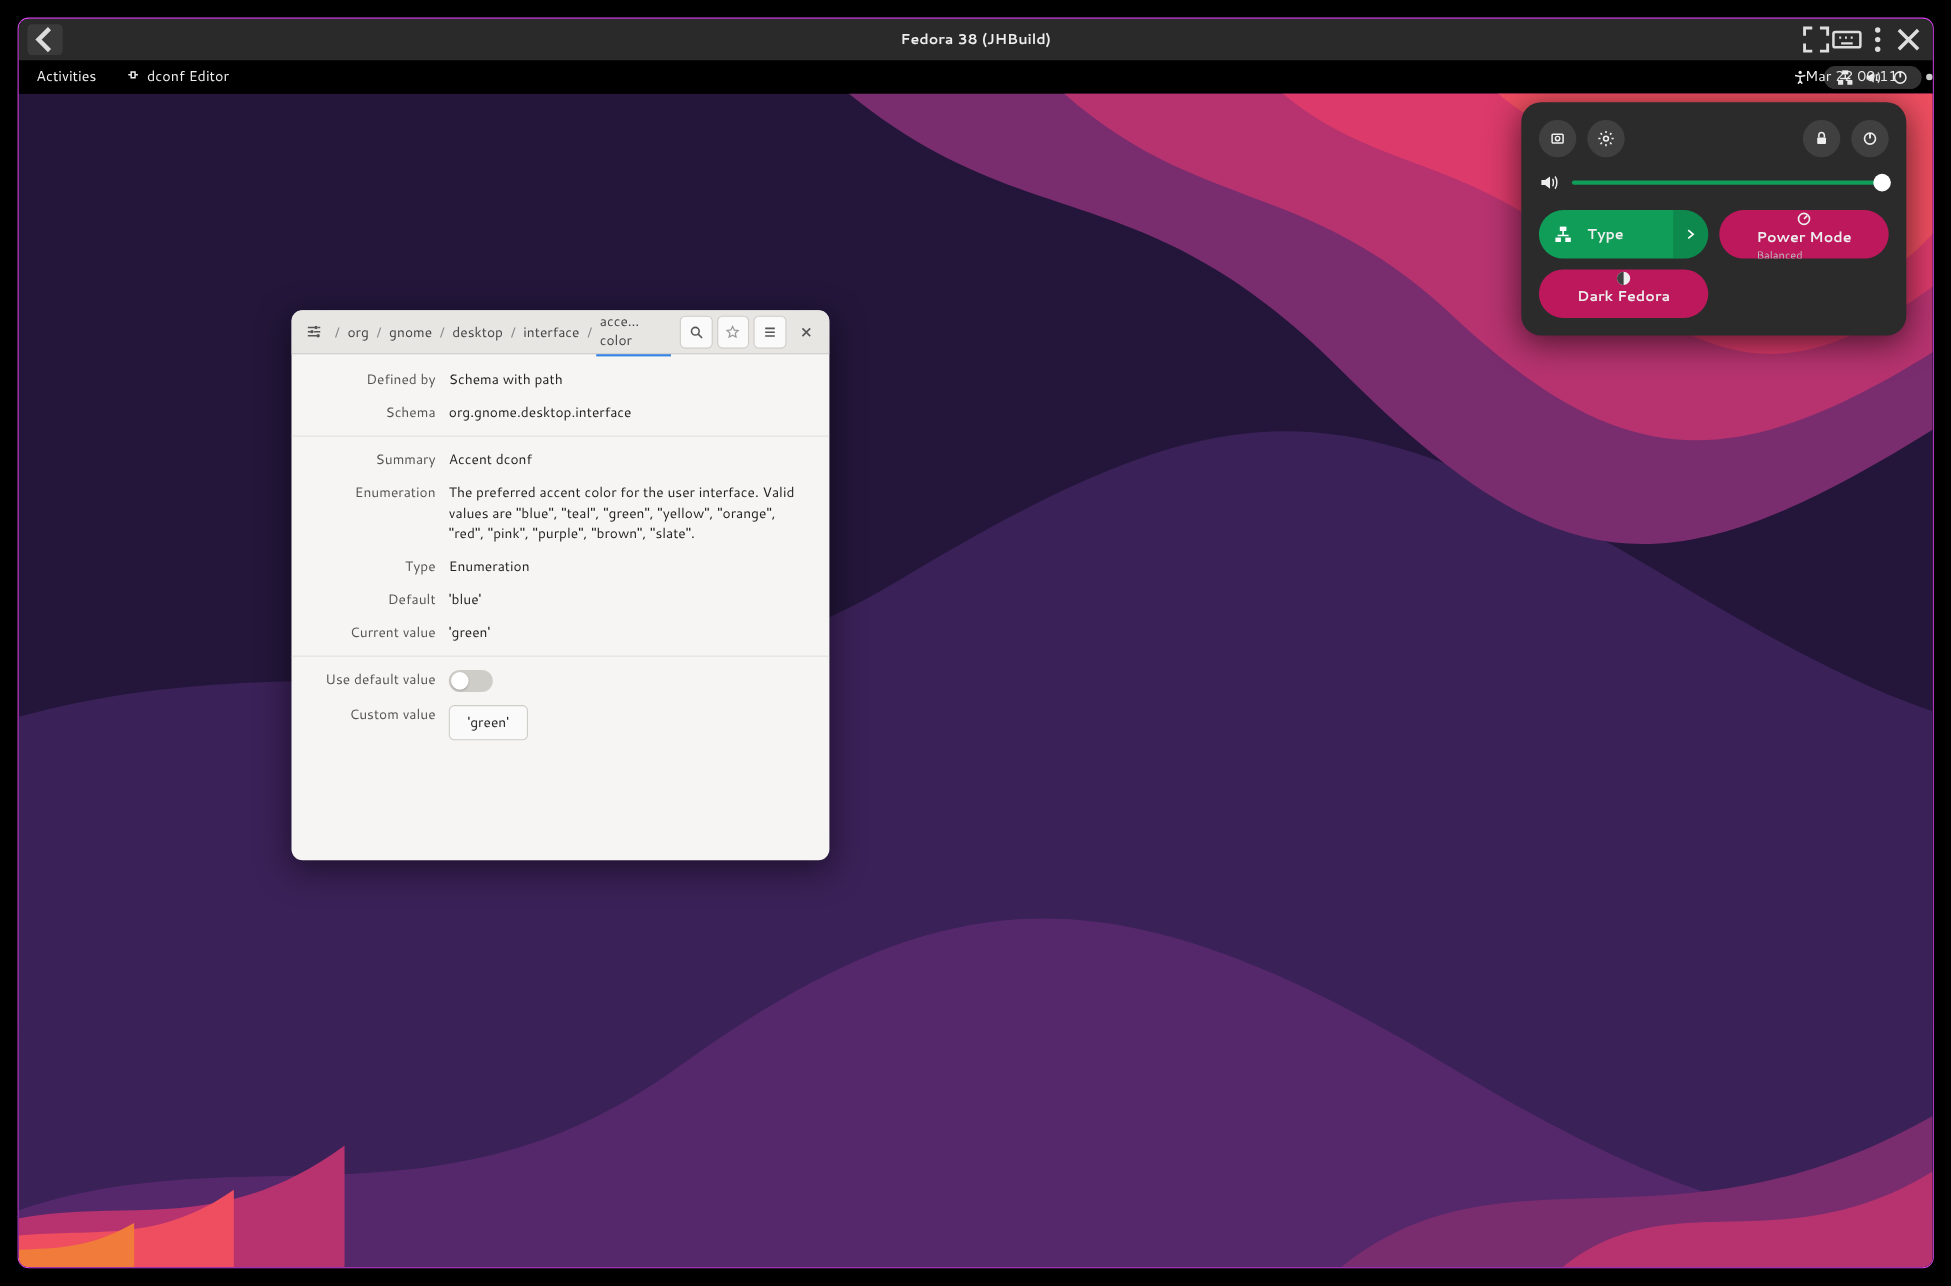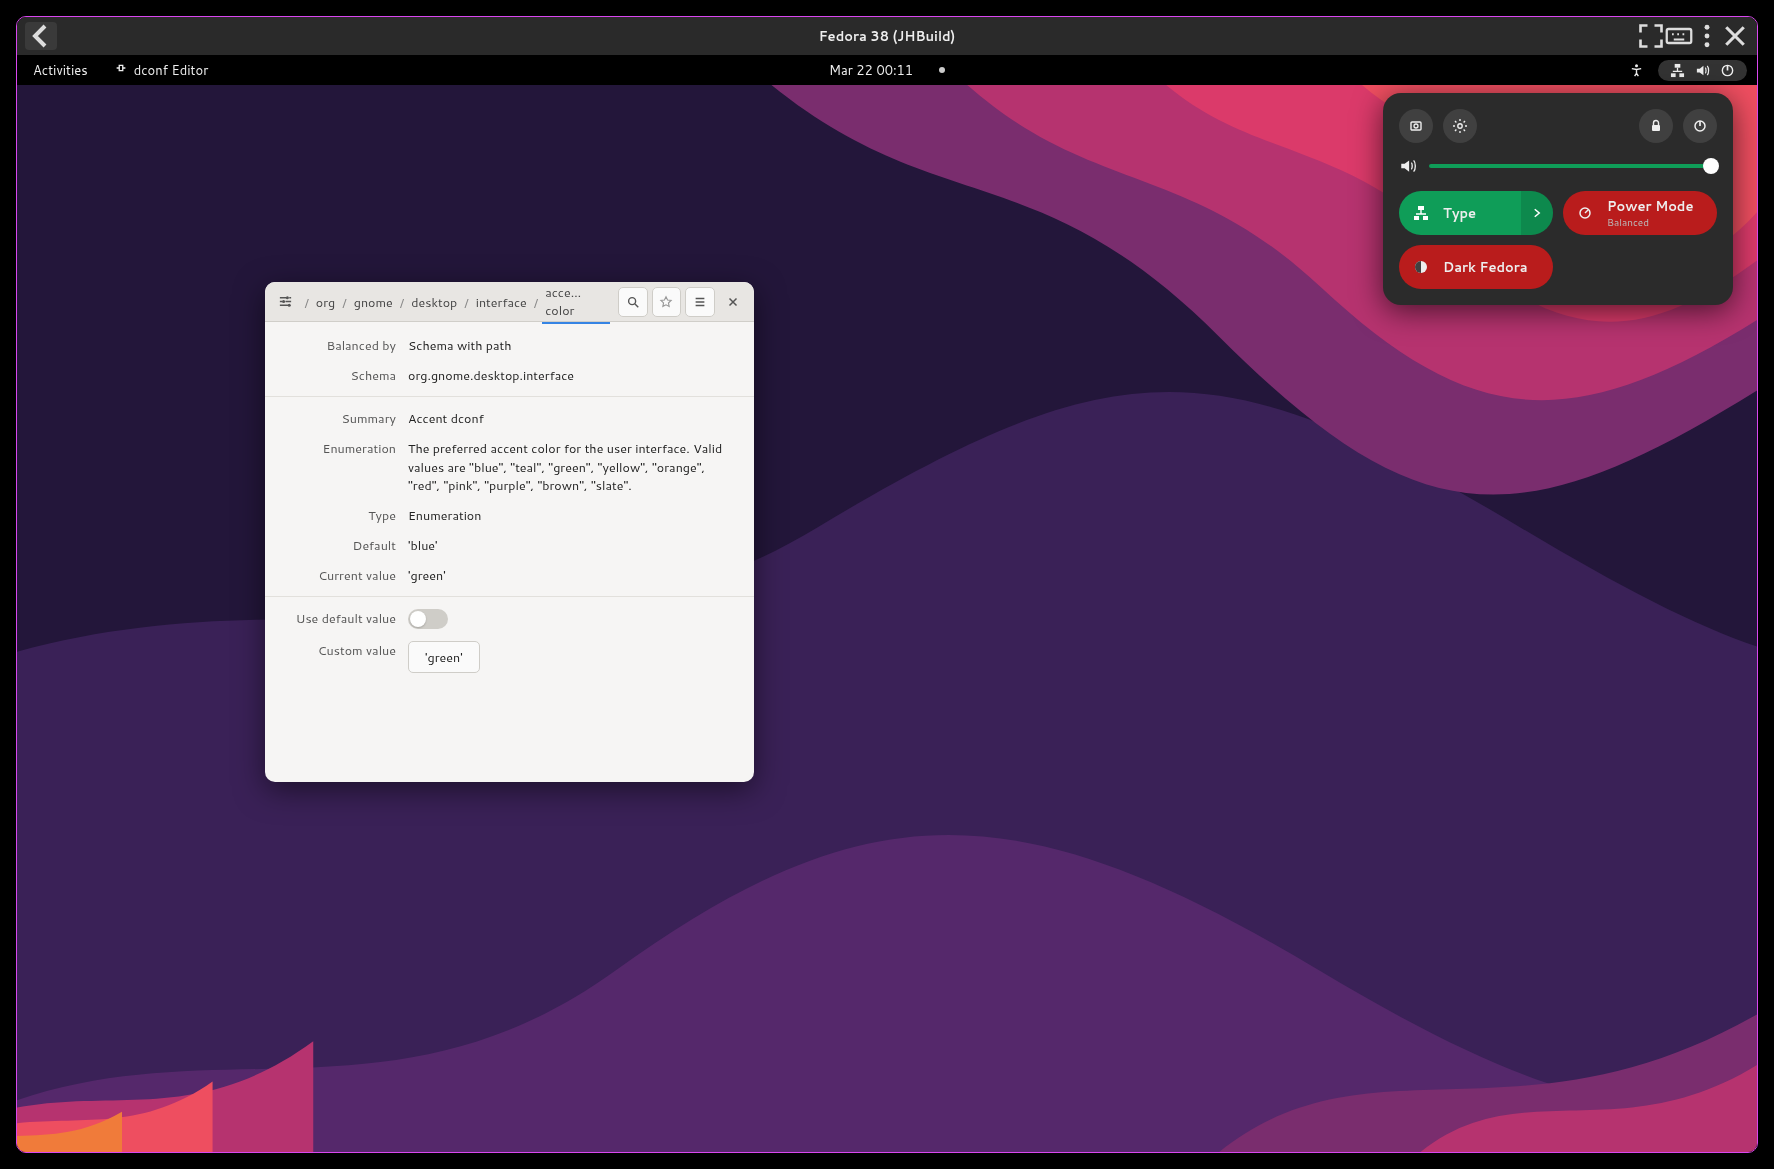--- a/index.html
+++ b/index.html
@@ -11,21 +11,21 @@
 .vm-titlebar .title { position:absolute; left:0; right:0; text-align:center; font-weight:600; pointer-events:none;}
 .vm-titlebar .btn { width:28px; height:28px; display:flex; align-items:center; justify-content:center; border-radius:4px; color:#ddd;}
 .vm-titlebar .spacer{flex:1;}
 .vm-titlebar .back-btn{width:32px;height:28px;background:#3a3a3a;border-radius:4px;display:flex;align-items:center;justify-content:center;}
 
 
 .topbar{height:30px;background:#000;display:flex;align-items:center;color:#eee;font-size:13px;padding:0 10px;position:relative;}
 .topbar .activities{font-weight:500;padding:2px 6px;}
 .topbar .app-indicator{display:flex;align-items:flex-start;gap:6px;margin-left:20px;font-weight:500;}
 .topbar .app-indicator svg{width:14px;height:14px;fill:#eee;}
-.topbar .clock{position:absolute;left:0;right:0;text-align:center;font-weight:500;pointer-events:none;display:flex;justify-content:center;align-items:center;gap:26px;}
+.topbar .clock{position:absolute;left:0;right:0;text-align:center;font-weight:500;pointer-events:none;display:flex;justify-content:flex-end;align-items:center;gap:26px;}
 .topbar .clock .dot{width:6px;height:6px;border-radius:50%;background:#ccc;}
 .topbar .tray{margin-left:auto;display:flex;align-items:center;gap:14px;}
 .topbar .tray-pill{background:#333;border-radius:14px;padding:3px 12px;display:flex;align-items:center;gap:10px;}
 .topbar svg{width:15px;height:15px;fill:#eee;}
 
 
 .desktop{position:absolute;top:68px;left:0;right:0;bottom:0;overflow:hidden;}
 
 
 .popover{position:absolute;top:76px;right:24px;width:350px;background:#2b2b2b;border-radius:18px;padding:16px;color:#eee;box-shadow:0 6px 30px rgba(0,0,0,0.6);}
@@ -33,21 +33,21 @@
 .round-btn{width:34px;height:34px;border-radius:50%;background:#404040;display:flex;align-items:center;justify-content:center;}
 .round-btn svg{width:16px;height:16px;fill:#eee;}
 .popover-row .spacer{flex:1;}
 .vol-row{display:flex;align-items:center;gap:12px;margin-bottom:16px;}
 .vol-row svg{width:18px;height:18px;fill:#eee;}
 .vol-slider{flex:1;height:4px;background:#0f9d58;border-radius:2px;position:relative;}
 .vol-slider .thumb{position:absolute;right:-2px;top:50%;transform:translate(0,-50%);width:16px;height:16px;border-radius:50%;background:#fff;}
 .pill-row{display:flex;gap:10px;}
 .pill{flex:1;height:44px;border-radius:22px;display:flex;align-items:center;overflow:hidden;}
 .pill.active{background:#0f9d58;}
-.pill.inactive{background:#b91c1c;}
+.pill.inactive{background:#be185d;flex-direction:column;}
 .pill .ico{width:44px;display:flex;align-items:center;justify-content:center;}
 .pill .ico svg{width:16px;height:16px;fill:#fff;}
 .pill .txt{flex:1;font-weight:600;font-size:13px;}
 .pill .sub{font-size:10px;font-weight:400;color:#bbb;}
 .pill .arrow{width:32px;height:100%;display:flex;align-items:center;justify-content:center;background:rgba(0,0,0,.12);}
 .pill .arrow svg{width:12px;height:12px;fill:#fff;}
 .pill-row.second{margin-top:10px;}
 .pill.half{flex:0 0 calc(50% - 5px);}
 
 
@@ -285,21 +285,21 @@
         </div>
       <div class="hbtn flat">
           <svg viewBox="0 0 16 16">
             <path d="M4 4l8 8M12 4l-8 8" stroke="#555" stroke-width="1.7"></path>
           </svg>
         </div>
     </div>
 
     <div class="dconf-body">
       <div class="info-row">
-          <div class="lbl">Balanced by</div>
+          <div class="lbl">Defined by</div>
           <div class="val">Schema with path</div>
         </div>
       <div class="info-row">
           <div class="lbl">Schema</div>
           <div class="val">org.gnome.desktop.interface</div>
         </div>
       <div class="divider"></div>
       <div class="info-row">
           <div class="lbl">Summary</div>
           <div class="val">Accent dconf</div>

